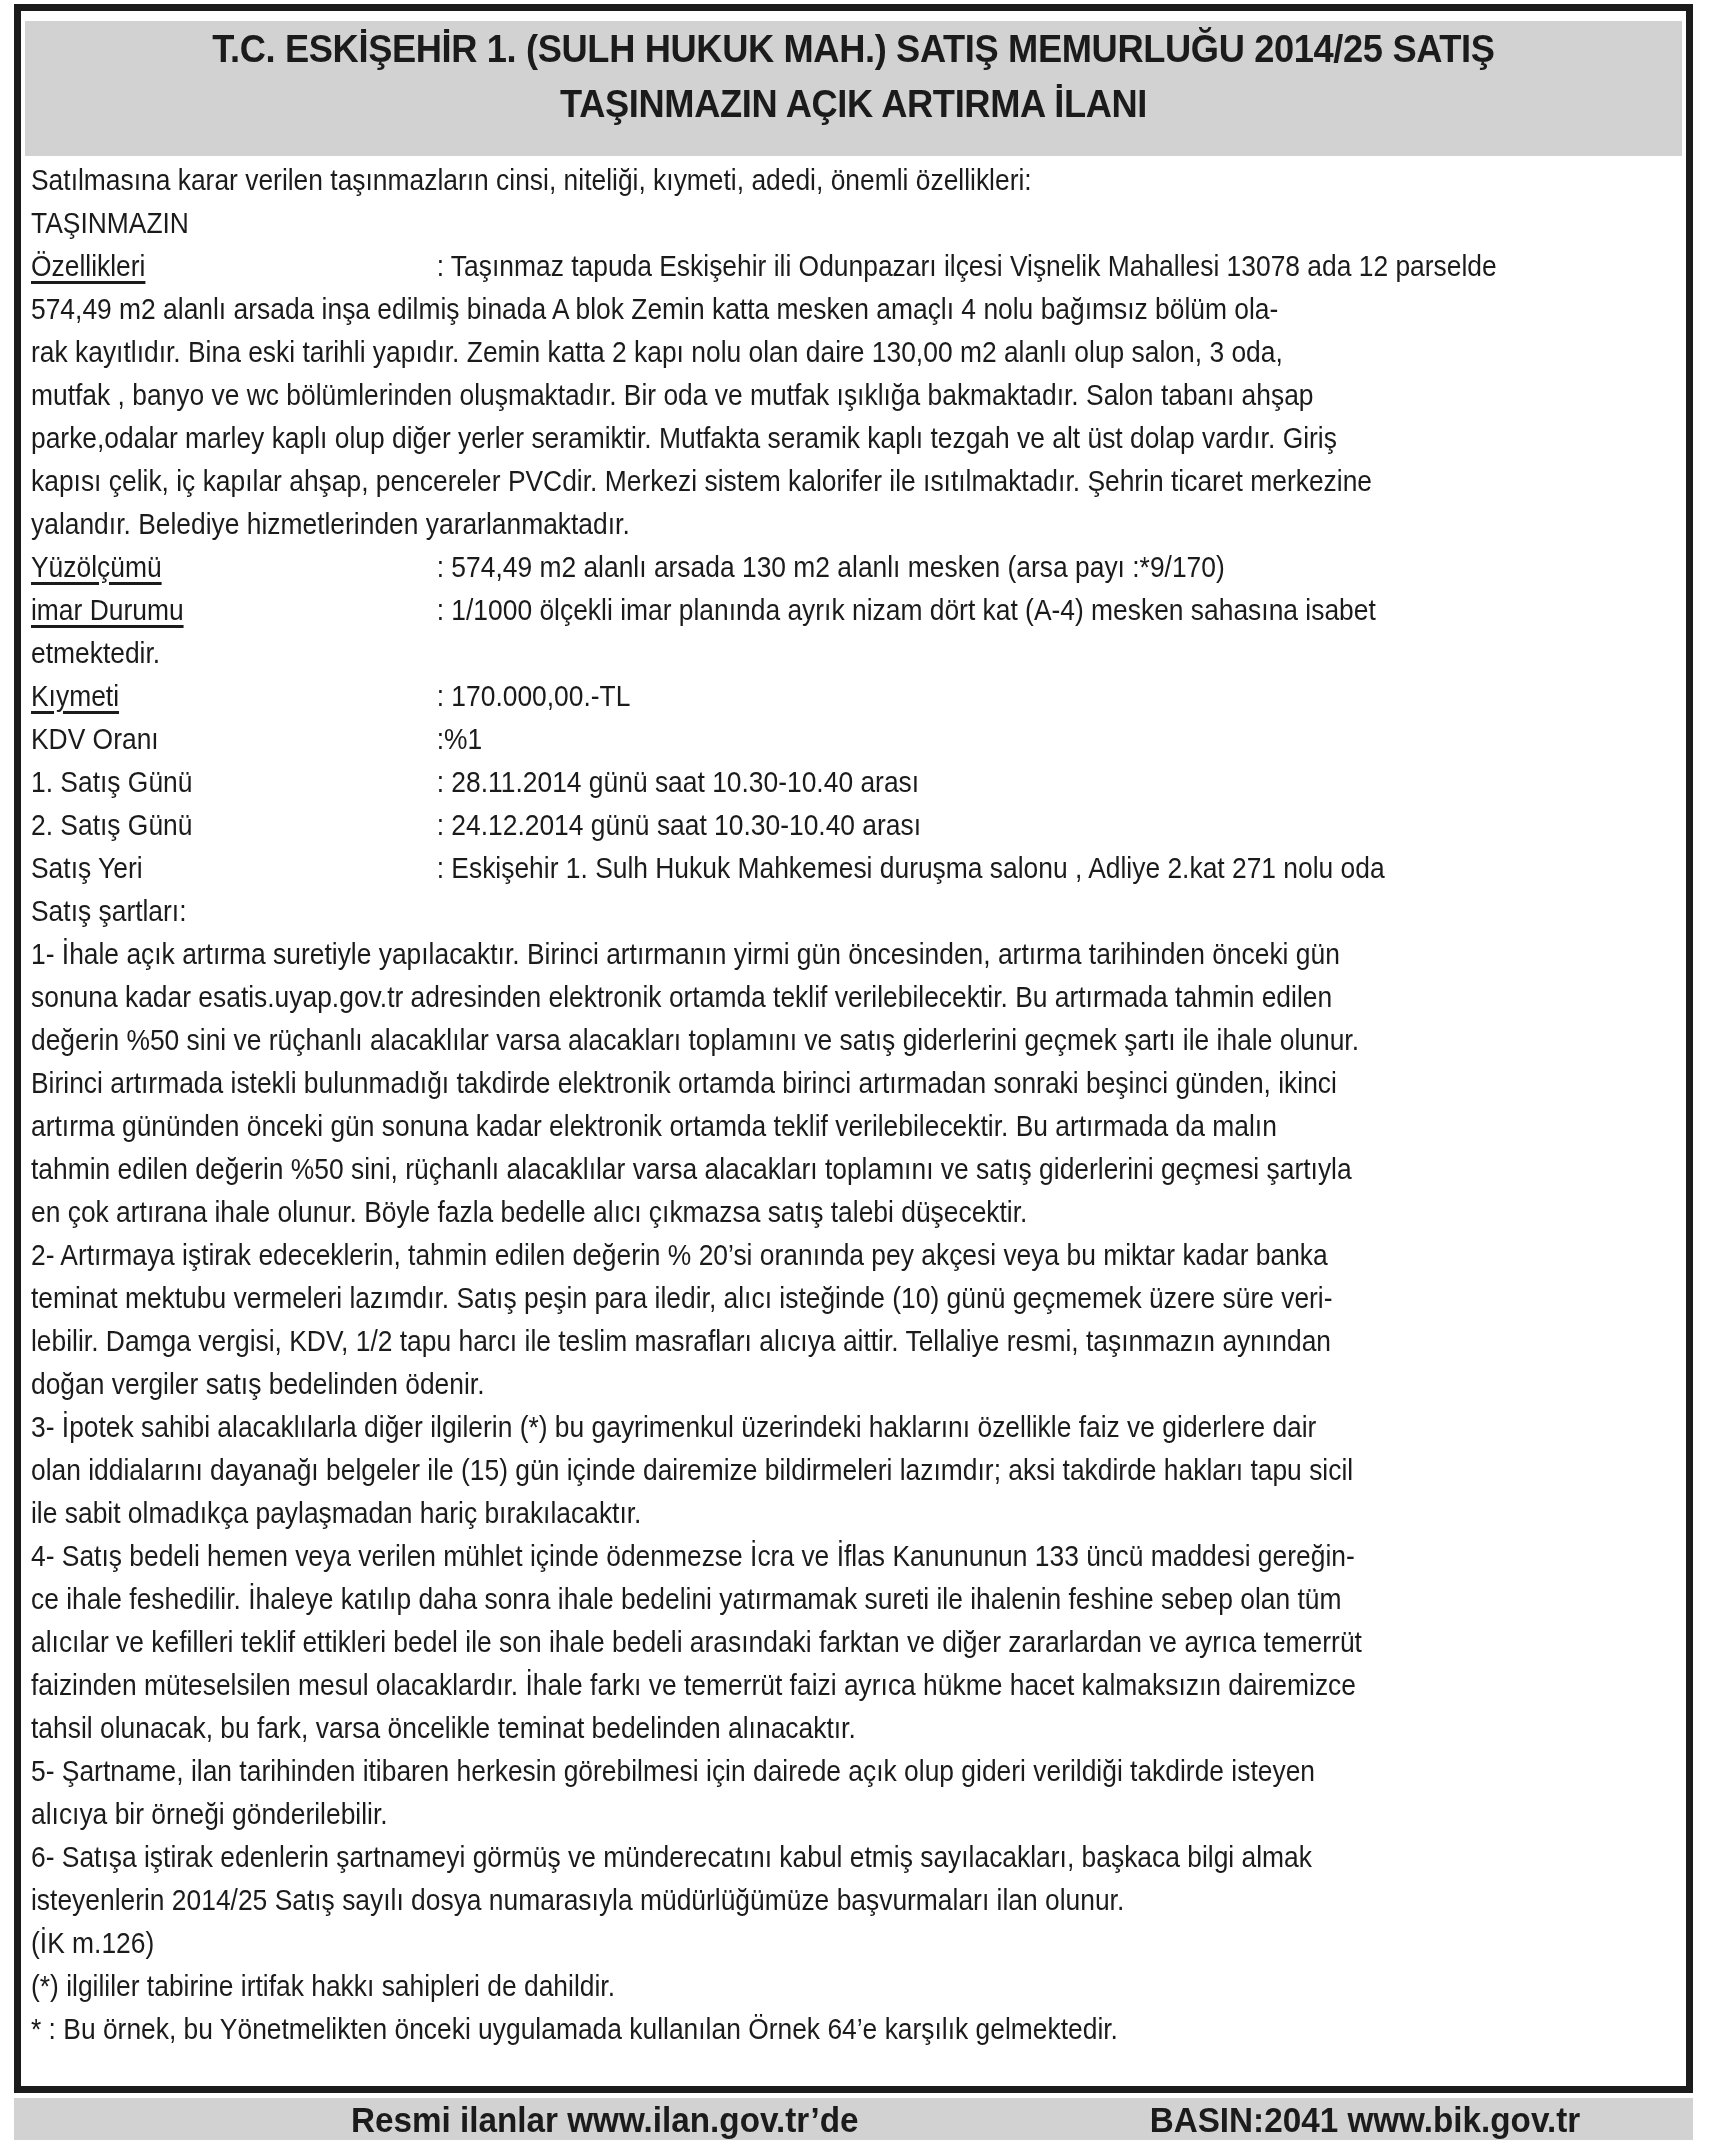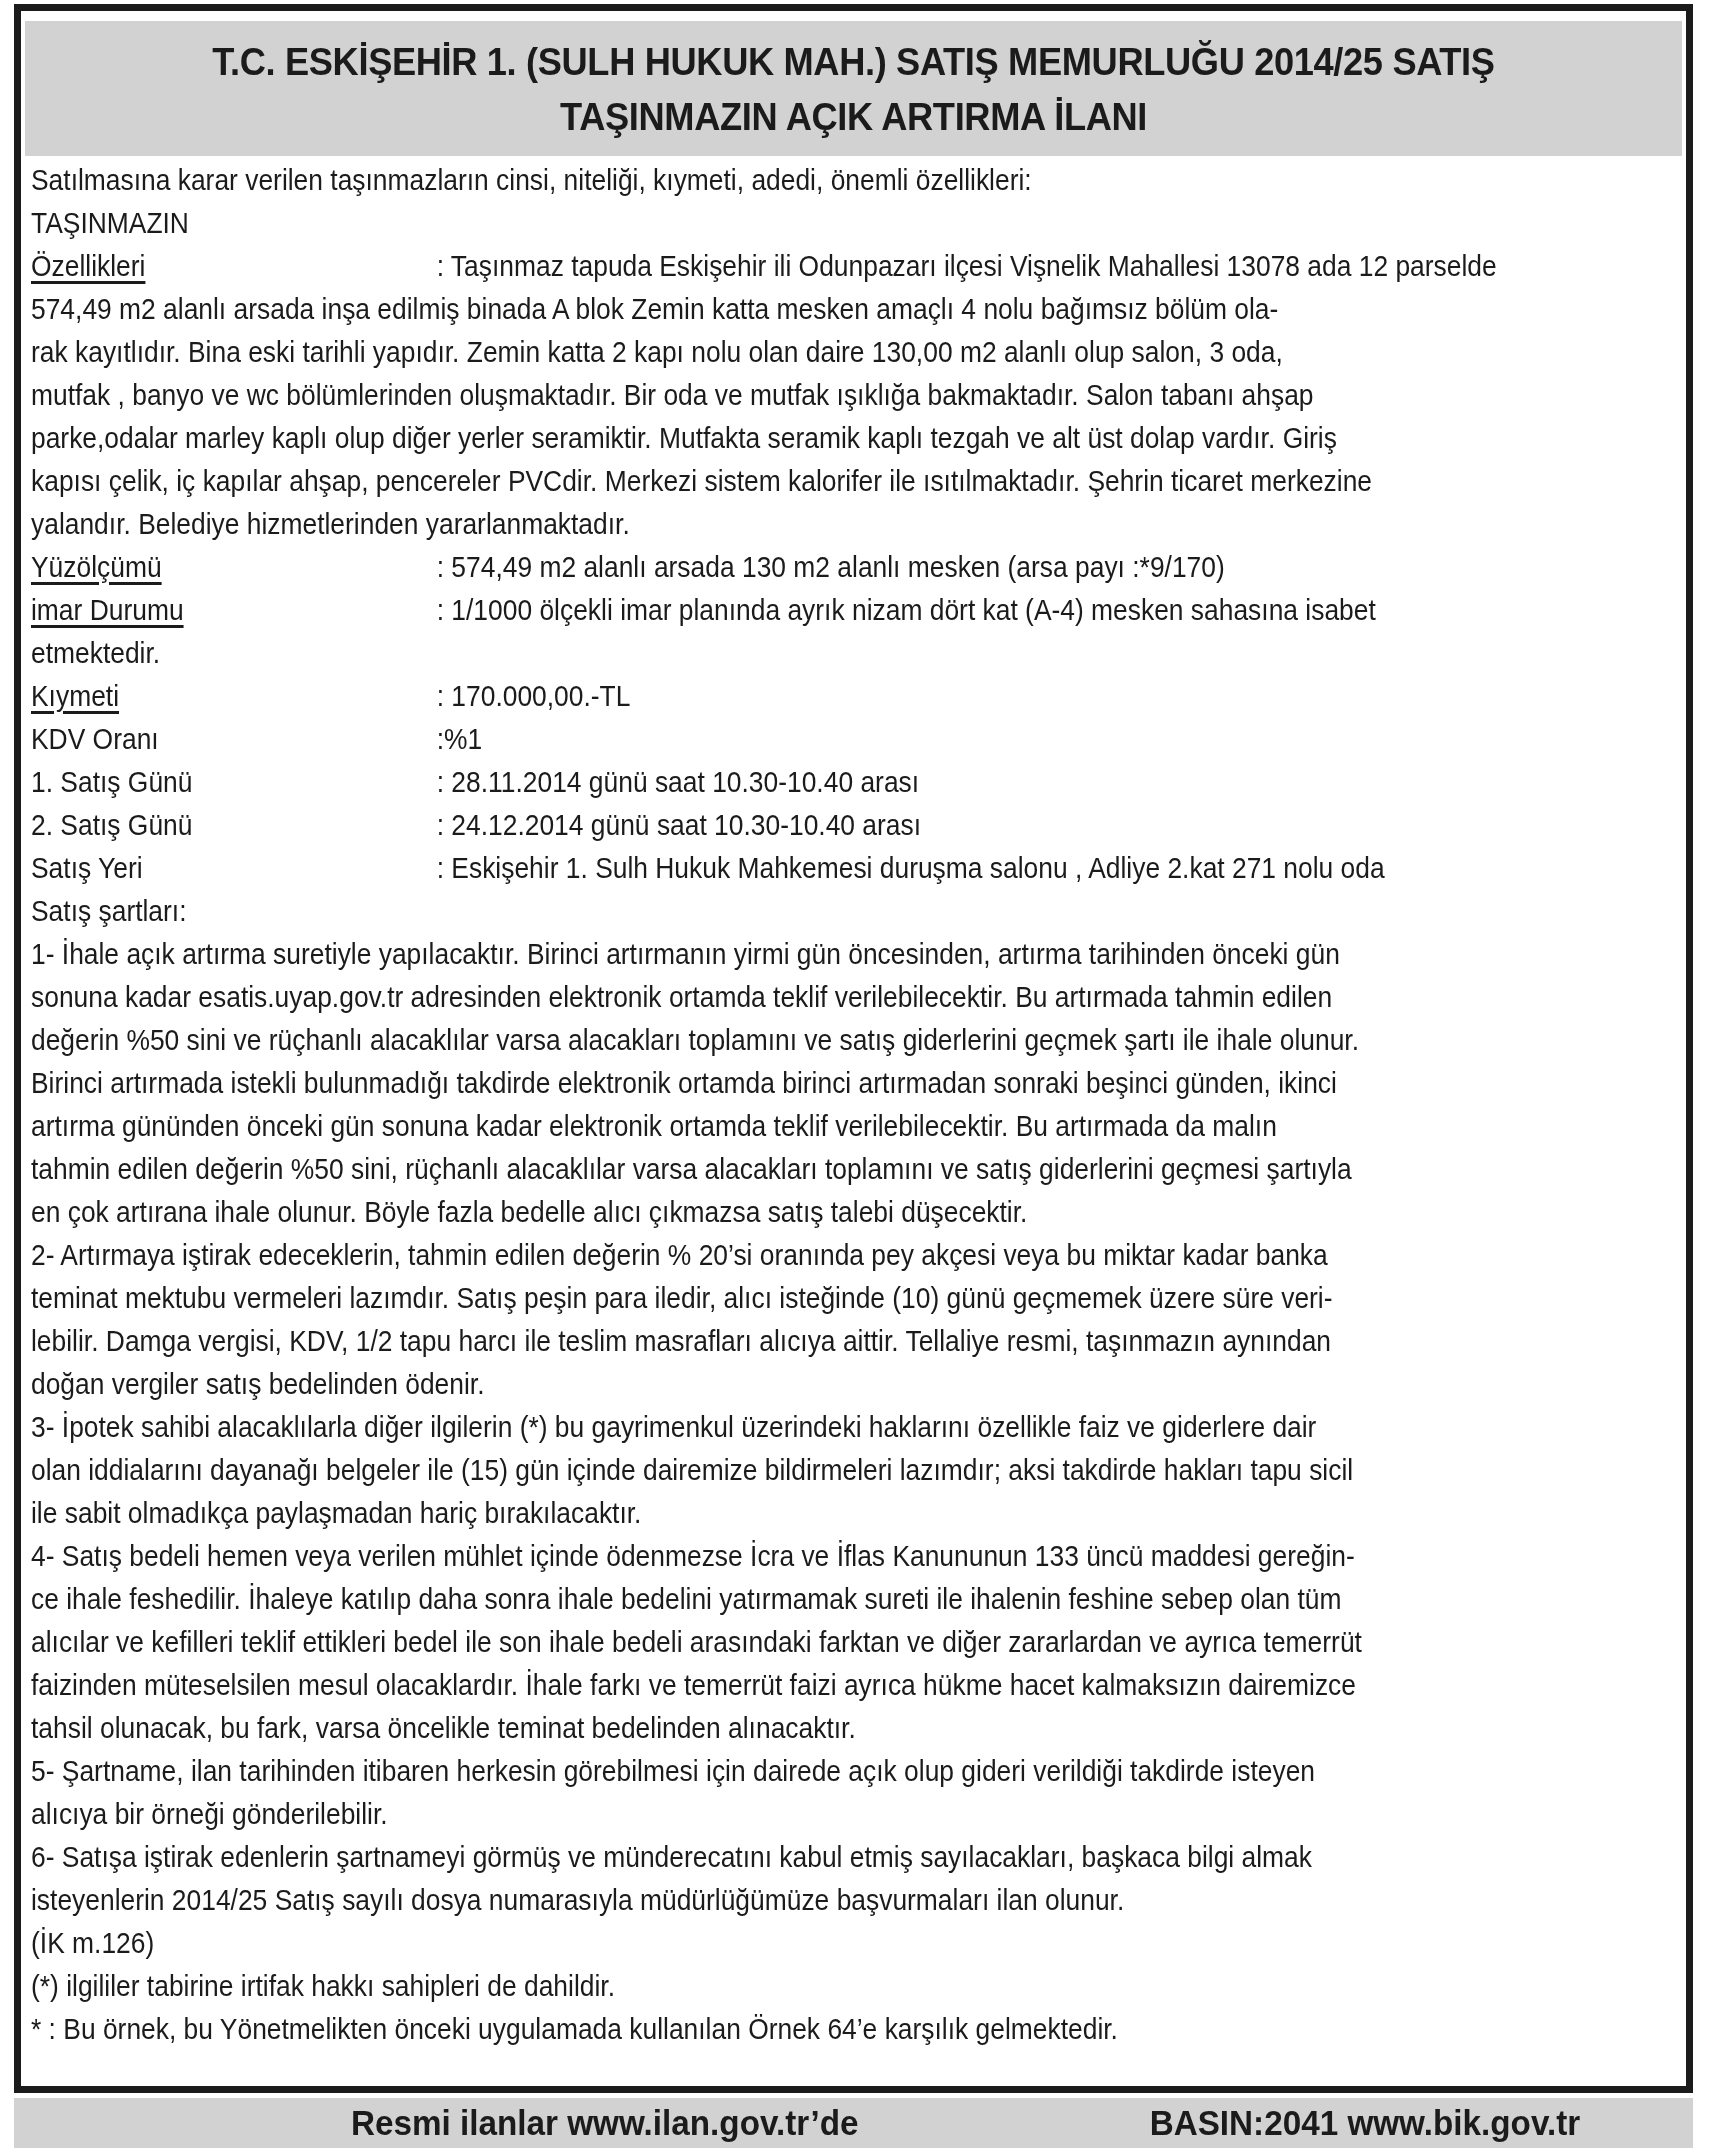--- a/index.html
+++ b/index.html
@@ -18,21 +18,21 @@
     border:7px solid #1b1b1b;
     box-sizing:border-box;
     background:#ffffff;
     padding:9.8px 4.4px 0 4.4px;
   }
   .title-band {
     background:#d2d2d2;
     height:135px;
     display:flex;
     flex-direction:column;
-    justify-content:center;
+    justify-content:flex-start;
     align-items:center;
   }
   .title-line {
     font-weight:bold;
     font-size:39px;
     line-height:55px;
     white-space:nowrap;
     transform:scaleX(0.93);
     transform-origin:50% 50%;
     letter-spacing:-0.4px;
@@ -53,24 +53,24 @@
   }
   .lbl {
     display:inline-block;
     width:461px;
     vertical-align:top;
   }
   .lbl.u { text-decoration:underline; text-underline-offset:5.3px; }
   .footer-bar {
     position:absolute;
     left:14px; top:2098px;
-    width:1679px; height:50px;
+    width:1679px; height:42px;
     background:#d2d2d2;
     display:flex;
-    align-items:center;
+    align-items:flex-end;
     font-weight:bold;
     font-size:35px;
     white-space:nowrap;
   }
   .footer-left { margin-left:337px; transform:scaleX(0.95); transform-origin:0 50%; }
   .footer-right { margin-left:auto; margin-right:113px; transform:scaleX(0.95); transform-origin:100% 50%; }
 </style>
 </head>
 <body>
 

